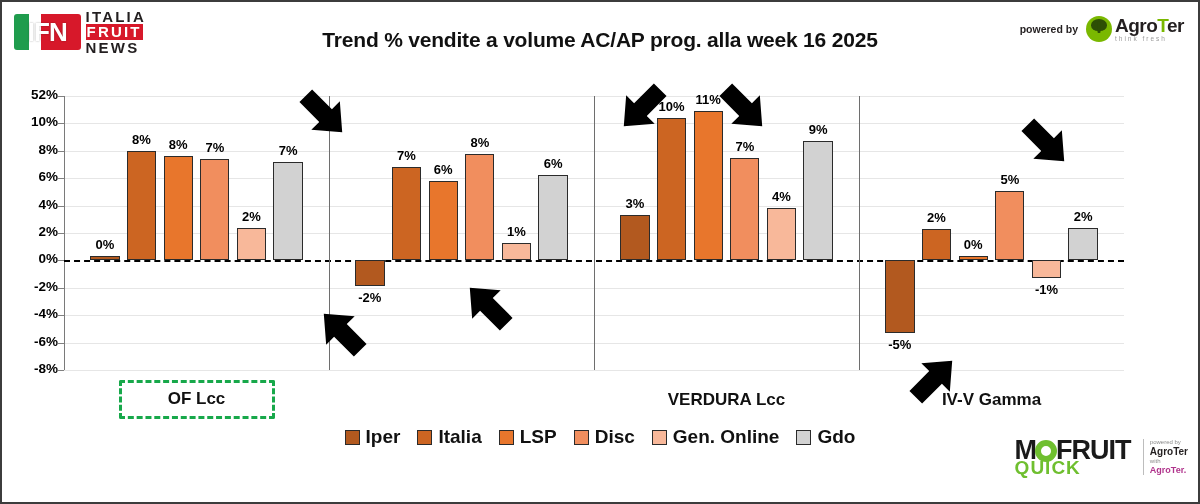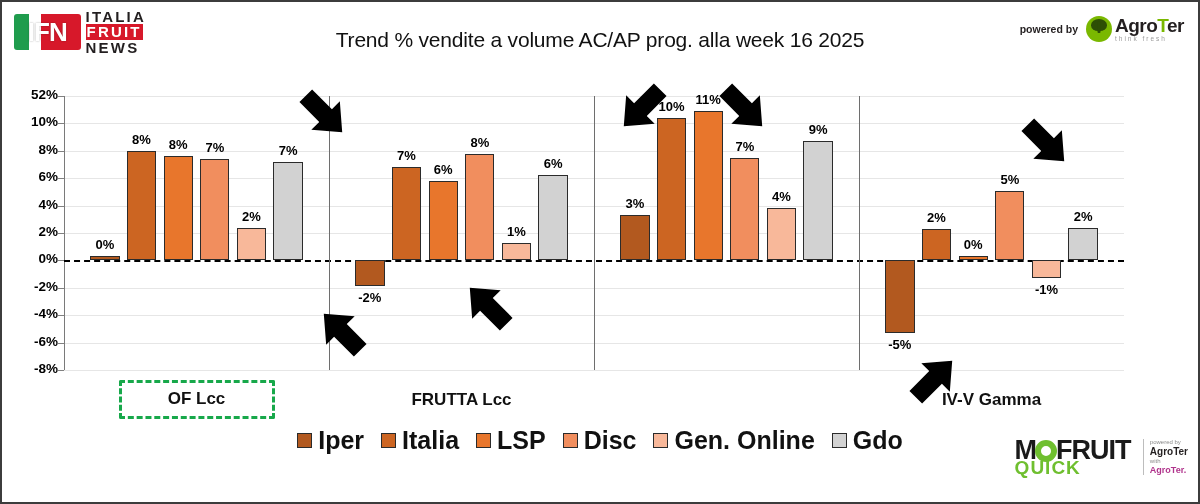--- a/index.html
+++ b/index.html
@@ -37,21 +37,21 @@
   }
   .ifn-words {
     margin-left:5px; display:flex; flex-direction:column;
     justify-content:center; line-height:1.02;
   }
   .ifn-words div { font-size:15px; font-weight:bold; letter-spacing:2.2px; color:#231f20; }
   .ifn-words .fruit { background:#d7182a; color:#fff; display:inline-block; padding:0 1px; }
 
   .chart-title {
     position:absolute; left:0; right:0; top:26px;
-    text-align:center; font-size:21px; font-weight:normal;
+    text-align:center; font-size:21px; font-weight:bold;
     color:#111; letter-spacing:-0.2px;
   }
 
   .powered {
     position:absolute; right:14px; top:14px;
     display:flex; align-items:center; gap:8px;
   }
   .powered-label { font-size:10.5px; font-weight:bold; color:#231f20; }
   .agroter { display:flex; align-items:center; gap:3px; }
   .agroter-leaf {
@@ -129,21 +129,21 @@
     border-radius:2px;
   }
 
   
   #legend {
     position:absolute; left:0; right:0; top:424px;
     display:flex; justify-content:center; align-items:center; gap:17px;
   }
   .legend-item { display:flex; align-items:center; gap:6px; }
   .legend-swatch { width:15px; height:15px; border:1px solid #2b2b2b; }
-  .legend-text { font-size:25px; font-weight:bold; color:#111; }
+  .legend-text { font-size:19px; font-weight:bold; color:#111; }
 
   
   #footer-bar {
     position:absolute; left:0; right:0; bottom:0; height:24px;
     border-top:2px solid #3c3c3c;
     display:flex; align-items:center;
   }
   #footer-text {
     font-size:10.5px; font-style:italic; color:#111;
     padding-left:8px; white-space:nowrap;
@@ -258,36 +258,36 @@
         <div class="bar" title="FRUTTA Lcc / LSP: 6%" style="left: 99.5075px; width: 29.3267px; top: 84.94px; height: 79.46px; background: rgb(232, 118, 44);"></div>
         <div class="barlabel" style="left: 95.8417px; width: 36.6583px; top: 65.94px;">6%</div>
         <div class="bar" title="FRUTTA Lcc / Disc: 8%" style="left: 136.166px; width: 29.3267px; top: 57.54px; height: 106.86px; background: rgb(241, 142, 94);"></div>
         <div class="barlabel" style="left: 132.5px; width: 36.6583px; top: 38.54px;">8%</div>
         <div class="bar" title="FRUTTA Lcc / Gen. Online: 1%" style="left: 172.824px; width: 29.3267px; top: 146.59px; height: 17.81px; background: rgb(248, 184, 154);"></div>
         <div class="barlabel" style="left: 169.158px; width: 36.6583px; top: 127.59px;">1%</div>
         <div class="bar" title="FRUTTA Lcc / Gdo: 6%" style="left: 209.482px; width: 29.3267px; top: 79.46px; height: 84.94px; background: rgb(210, 210, 210);"></div>
         <div class="barlabel" style="left: 205.817px; width: 36.6583px; top: 60.46px;">6%</div>
       </div>
       <div class="panel-sep" style="left: 265px;"></div>
-      <div class="xlabel" style="left: 265px; width: 265px; top: 294px;">FRUTTA Lcc</div>
       <div class="panel" style="left: 530px; width: 265px;">
         <div class="bar" title="VERDURA Lcc / Iper: 3%" style="left: 26.1908px; width: 29.3267px; top: 119.19px; height: 45.21px; background: rgb(178, 89, 31);"></div>
         <div class="barlabel" style="left: 22.525px; width: 36.6583px; top: 100.19px;">3%</div>
         <div class="bar" title="VERDURA Lcc / Super: 10%" style="left: 62.8492px; width: 29.3267px; top: 21.92px; height: 142.48px; background: rgb(204, 101, 34);"></div>
         <div class="barlabel" style="left: 59.1833px; width: 36.6583px; top: 2.92px;">10%</div>
         <div class="bar" title="VERDURA Lcc / LSP: 11%" style="left: 99.5075px; width: 29.3267px; top: 15.07px; height: 149.33px; background: rgb(232, 118, 44);"></div>
         <div class="barlabel" style="left: 95.8417px; width: 36.6583px; top: -3.93px;">11%</div>
         <div class="bar" title="VERDURA Lcc / Disc: 7%" style="left: 136.166px; width: 29.3267px; top: 61.65px; height: 102.75px; background: rgb(241, 142, 94);"></div>
         <div class="barlabel" style="left: 132.5px; width: 36.6583px; top: 42.65px;">7%</div>
         <div class="bar" title="VERDURA Lcc / Gen. Online: 4%" style="left: 172.824px; width: 29.3267px; top: 112.34px; height: 52.06px; background: rgb(248, 184, 154);"></div>
         <div class="barlabel" style="left: 169.158px; width: 36.6583px; top: 93.34px;">4%</div>
         <div class="bar" title="VERDURA Lcc / Gdo: 9%" style="left: 209.482px; width: 29.3267px; top: 45.21px; height: 119.19px; background: rgb(210, 210, 210);"></div>
         <div class="barlabel" style="left: 205.817px; width: 36.6583px; top: 26.21px;">9%</div>
       </div>
       <div class="panel-sep" style="left: 530px;"></div>
+      <div class="xlabel" style="left: 530px; width: 265px; top: 294px;">VERDURA Lcc</div>
       <div class="panel" style="left: 795px; width: 265px;">
         <div class="bar" title="IV-V Gamma / Iper: -5%" style="left: 26.1908px; width: 29.3267px; top: 164.4px; height: 72.61px; background: rgb(178, 89, 31);"></div>
         <div class="barlabel" style="left: 22.525px; width: 36.6583px; top: 241.01px;">-5%</div>
         <div class="bar" title="IV-V Gamma / Super: 2%" style="left: 62.8492px; width: 29.3267px; top: 132.89px; height: 31.51px; background: rgb(204, 101, 34);"></div>
         <div class="barlabel" style="left: 59.1833px; width: 36.6583px; top: 113.89px;">2%</div>
         <div class="bar" title="IV-V Gamma / LSP: 0%" style="left: 99.5075px; width: 29.3267px; top: 160.29px; height: 4.11px; background: rgb(232, 118, 44);"></div>
         <div class="barlabel" style="left: 95.8417px; width: 36.6583px; top: 141.29px;">0%</div>
         <div class="bar" title="IV-V Gamma / Disc: 5%" style="left: 136.166px; width: 29.3267px; top: 94.53px; height: 69.87px; background: rgb(241, 142, 94);"></div>
         <div class="barlabel" style="left: 132.5px; width: 36.6583px; top: 75.53px;">5%</div>
         <div class="bar" title="IV-V Gamma / Gen. Online: -1%" style="left: 172.824px; width: 29.3267px; top: 164.4px; height: 17.81px; background: rgb(248, 184, 154);"></div>

